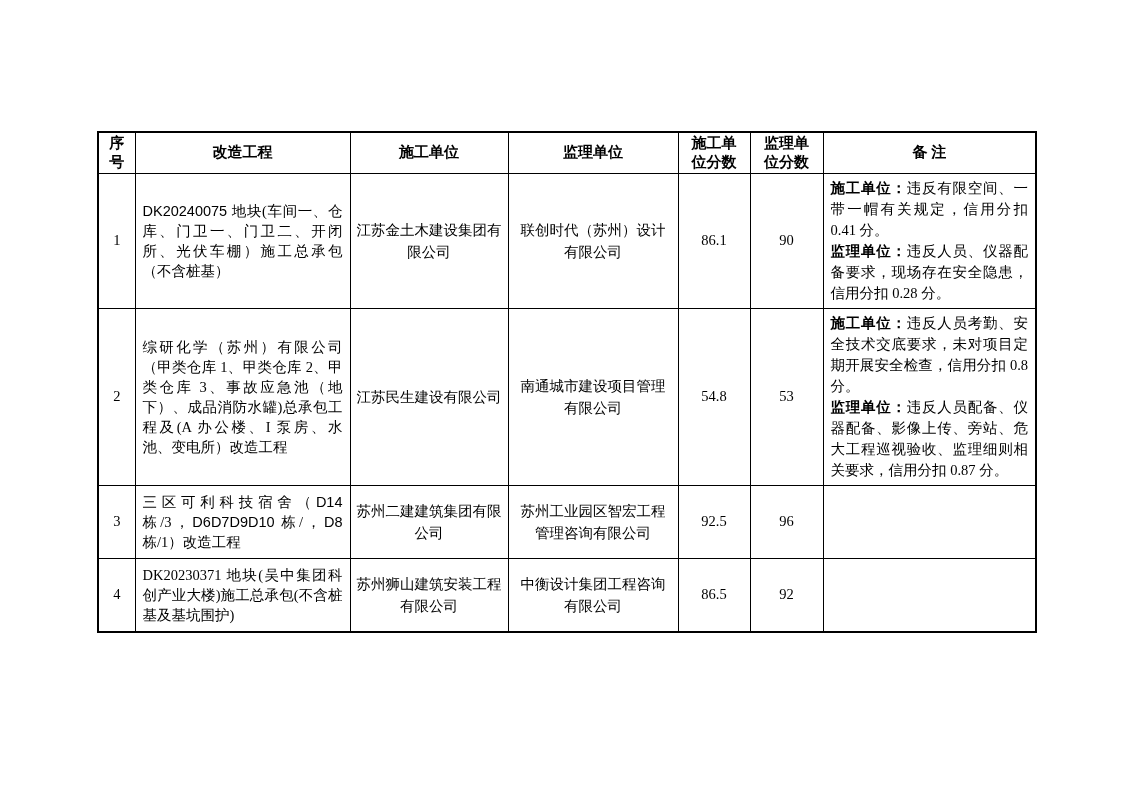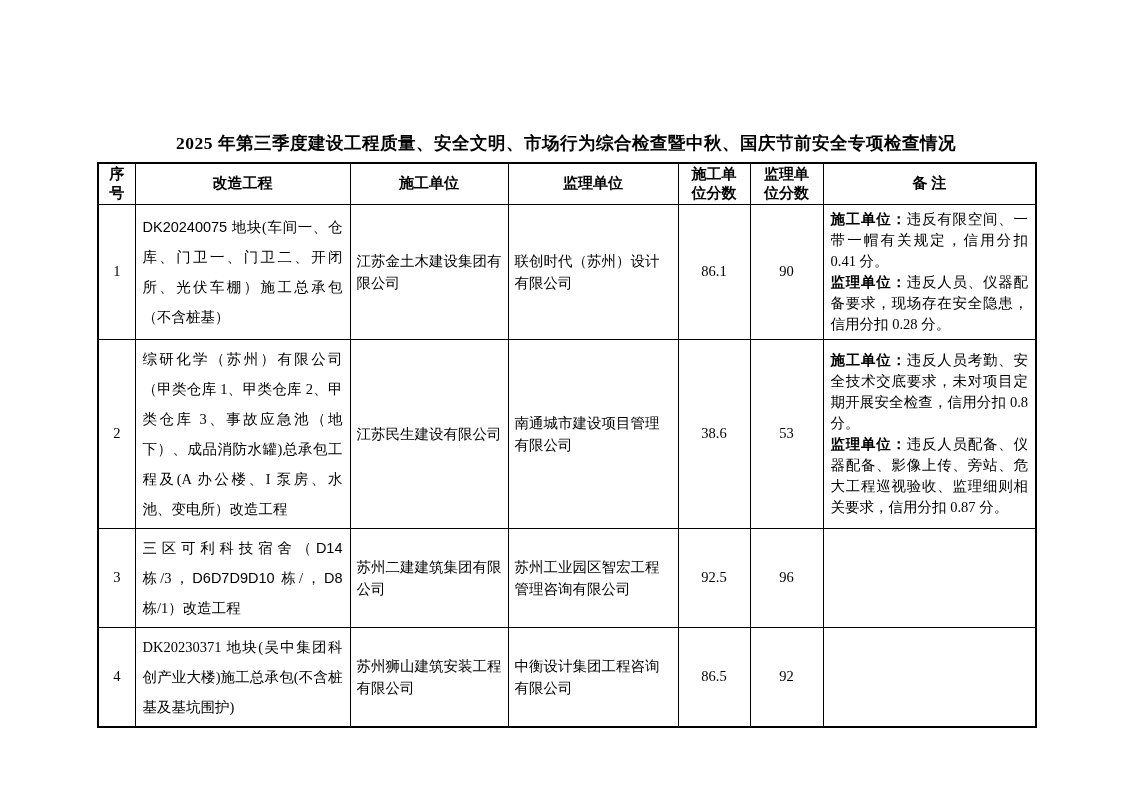--- a/index.html
+++ b/index.html
@@ -47,23 +47,24 @@
     height: 41px;
   }
   tr.r1 { height: 125px; }
   tr.r2 { height: 144px; }
   tr.r3 { height: 66px; }
   tr.r4 { height: 63px; }
   td.c-no { text-align: center; }
   td.c-name {
     text-align: justify;
     padding: 4px 7px;
-    line-height: 30px;
+    line-height: 20px;
   }
   td.c-co {
+    text-align: center;
     padding: 14px 6px;
     line-height: 22px;
     margin-top: 40px;
   }
   td.c-score { text-align: center; margin-left: 12px; }
   td.c-remark {
     vertical-align: top;
     text-align: justify;
     padding: 4px 7px;
     line-height: 21px;
@@ -71,21 +72,20 @@
   td.c-remark p { margin: 0; }
   .rl { font-weight: bold; }
   .sans { font-family: "Liberation Sans", "DejaVu Sans", sans-serif; }
   .bold { font-weight: normal; }
 </style>
 </head>
 <body>
 
 <div class="page">
   <div class="content">
-    <h1 class="title">2025 年第三季度建设工程质量、安全文明、市场行为综合检查暨中秋、国庆节前安全专项检查情况</h1>
     <table class="insp">
       <colgroup>
         <col style="width:37px">
         <col style="width:215px">
         <col style="width:158px">
         <col style="width:170px">
         <col style="width:72px">
         <col style="width:73px">
         <col style="width:213px">
       </colgroup>
@@ -114,21 +114,21 @@
           <td class="c-remark">
             <p><b class="rl">施工单位：</b><span>违反有限空间、一带一帽有关规定，信用分扣 0.41 分。</span></p>
             <p><b class="rl">监理单位：</b><span>违反人员、仪器配备要求，现场存在安全隐患，信用分扣 0.28 分。</span></p>
           </td>
         </tr>
         <tr class="r2">
           <td class="c-no">2</td>
           <td class="c-name"><span>综研化学（苏州）有限公司（甲类仓库 1、甲类仓库 2、甲类仓库 3、事故应急池（地下）、成品消防水罐)总承包工程及(A 办公楼、I 泵房、水池、变电所）改造工程</span></td>
           <td class="c-co">江苏民生建设有限公司</td>
           <td class="c-co">南通城市建设项目管理有限公司</td>
-          <td class="c-score">38.6</td>
+          <td class="c-score">54.8</td>
           <td class="c-score">53</td>
           <td class="c-remark">
             <p><b class="rl">施工单位：</b><span>违反人员考勤、安全技术交底要求，未对项目定期开展安全检查，信用分扣 0.8 分。</span></p>
             <p><b class="rl">监理单位：</b><span>违反人员配备、仪器配备、影像上传、旁站、危大工程巡视验收、监理细则相关要求，信用分扣 0.87 分。</span></p>
           </td>
         </tr>
         <tr class="r3">
           <td class="c-no">3</td>
           <td class="c-name"><span>三区可利科技宿舍（</span><span class="sans bold">D14</span><span> 栋/3，</span><span class="sans bold">D6D7D9D10</span><span> 栋/，</span><span class="sans bold">D8</span><span> 栋/1）改造工程</span></td>
           <td class="c-co">苏州二建建筑集团有限公司</td>

